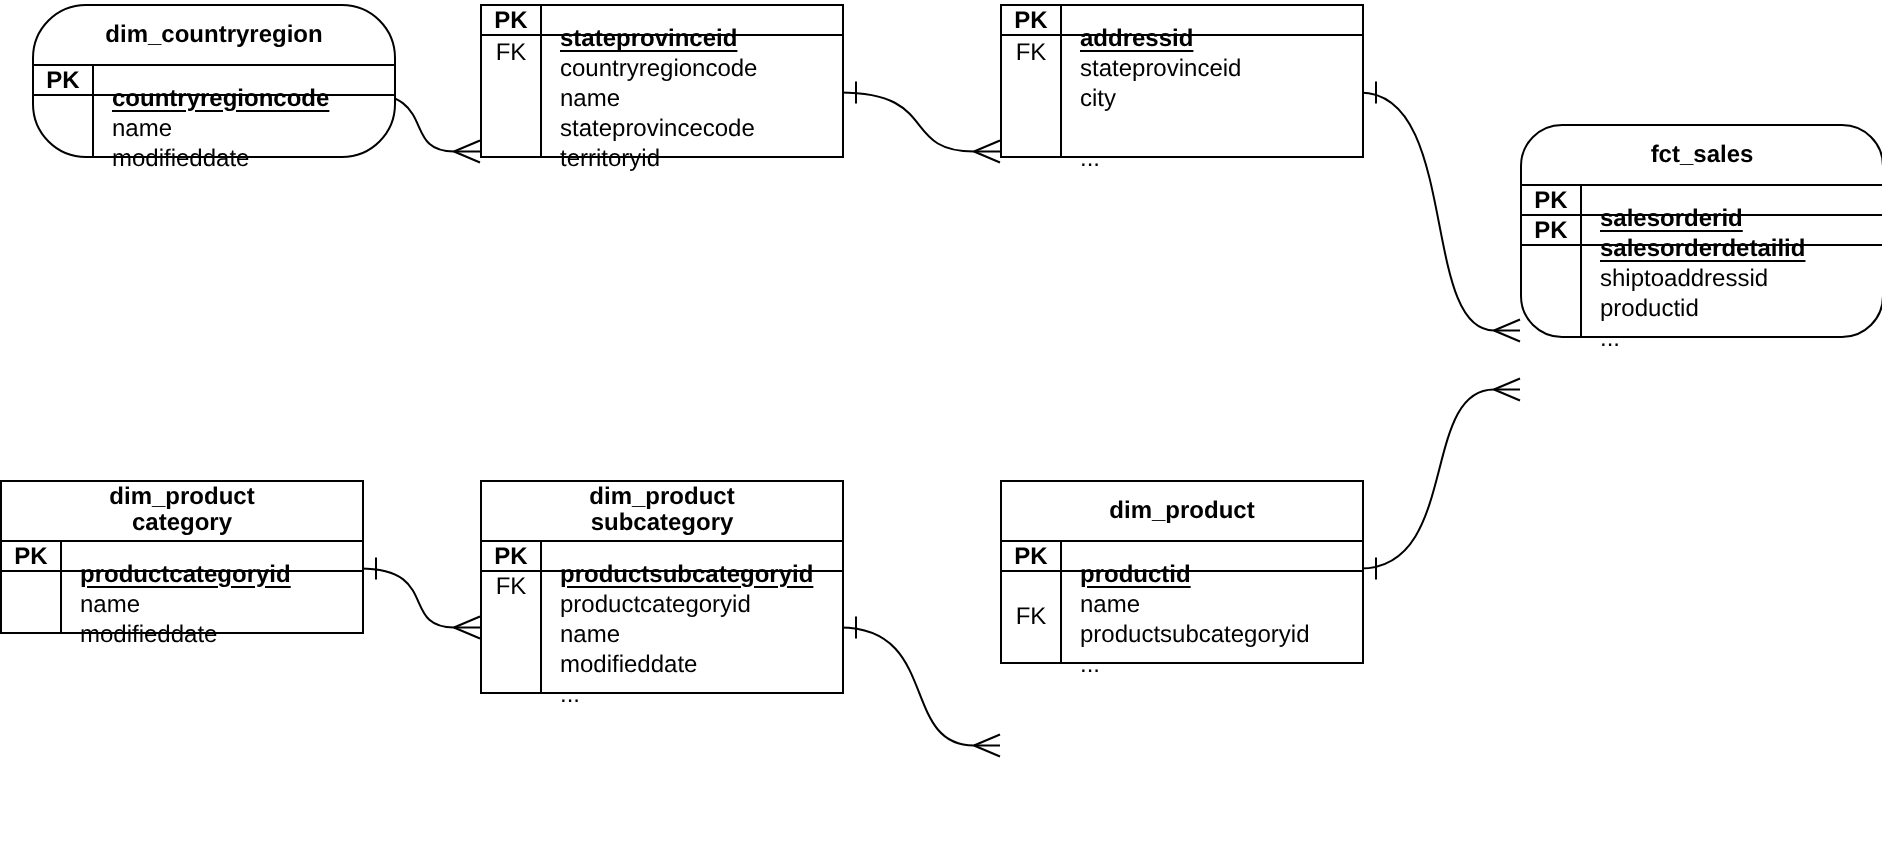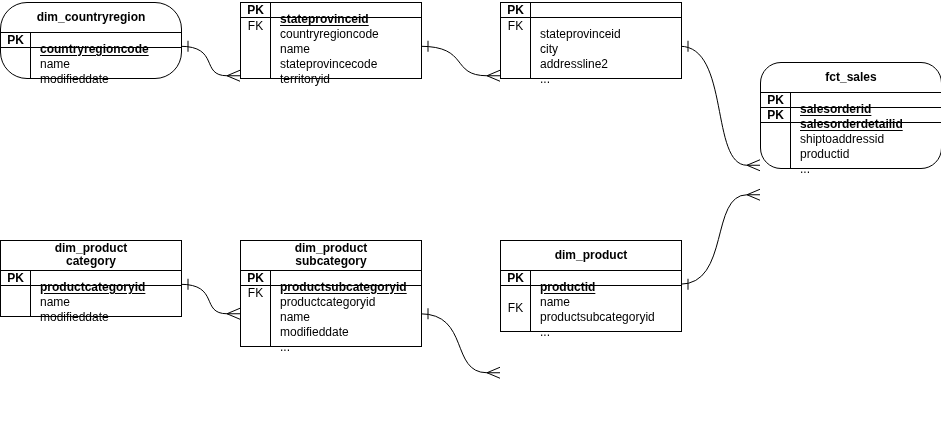--- a/index.html
+++ b/index.html
@@ -58,21 +58,21 @@
         <line x1="227" y1="313.75" x2="240" y2="319.25"></line>
       </g>
       <g fill="none" stroke="#000000" stroke-width="1">
         <path d="M 420 313.75 C 470 313.75, 450 372.75, 487 372.75"></path>
         <line x1="428" y1="308.25" x2="428" y2="319.25"></line>
         <line x1="487" y1="372.75" x2="500" y2="367.25"></line>
         <line x1="487" y1="372.75" x2="500" y2="372.75"></line>
         <line x1="487" y1="372.75" x2="500" y2="378.25"></line>
       </g>
     </svg>
-<div class="tbl" style="left: 0px; top: 2px; width: 180px; border-radius: 27px;">
+<div class="tbl" style="left: 16px; top: 2px; width: 180px; border-radius: 27px;">
       <div class="ttl">dim_countryregion</div>
       <div class="row pk">
         <span class="key b">PK</span>
         <span class="fname pkname">countryregioncode</span>
       </div>
       <div class="row">
         <span class="key"></span>
         <span class="fname">name</span>
       </div>
       <div class="row">
@@ -98,32 +98,32 @@
         <span class="fname">stateprovincecode</span>
       </div>
       <div class="row">
         <span class="key"></span>
         <span class="fname">territoryid</span>
       </div>
     </div>
     <div class="tbl" style="left: 500px; top: 2px; width: 180px;">
       <div class="row pk">
         <span class="key b">PK</span>
+        <span class="fname pkname">addressid</span>
       </div>
       <div class="row">
         <span class="key">FK</span>
         <span class="fname">stateprovinceid</span>
       </div>
       <div class="row">
         <span class="key"></span>
         <span class="fname">city</span>
       </div>
       <div class="row">
         <span class="key"></span>
-        <span class="fname">addressline2</span>
       </div>
       <div class="row">
         <span class="key"></span>
         <span class="fname">...</span>
       </div>
     </div>
     <div class="tbl" style="left: 760px; top: 62px; width: 180px; border-radius: 21px;">
       <div class="ttl">fct_sales</div>
       <div class="row pk">
         <span class="key b">PK</span>

